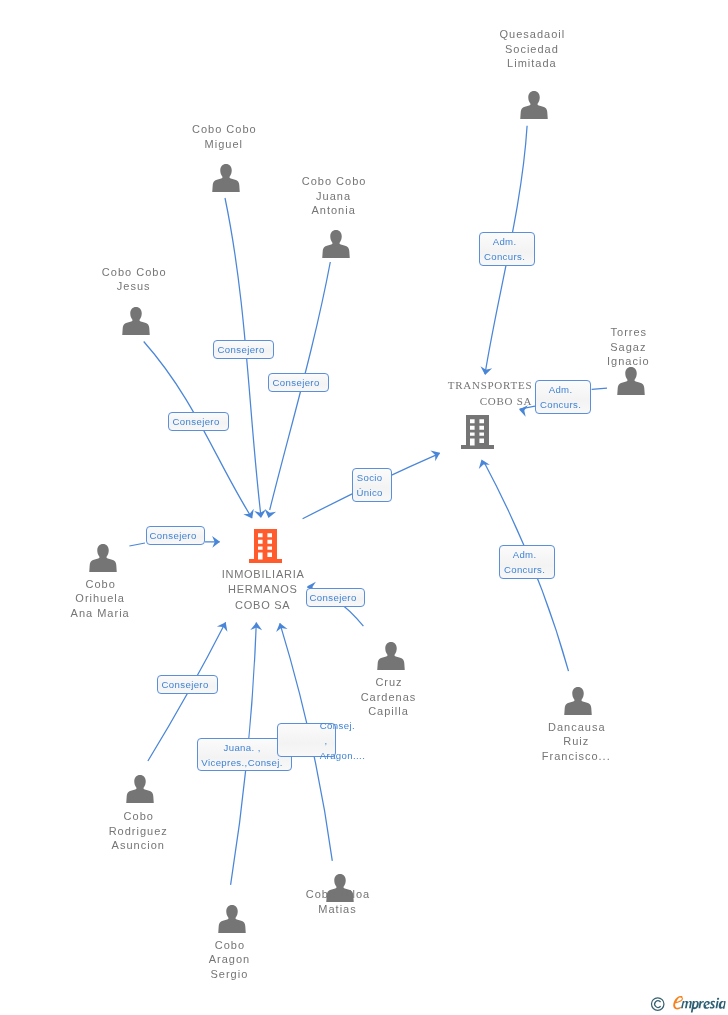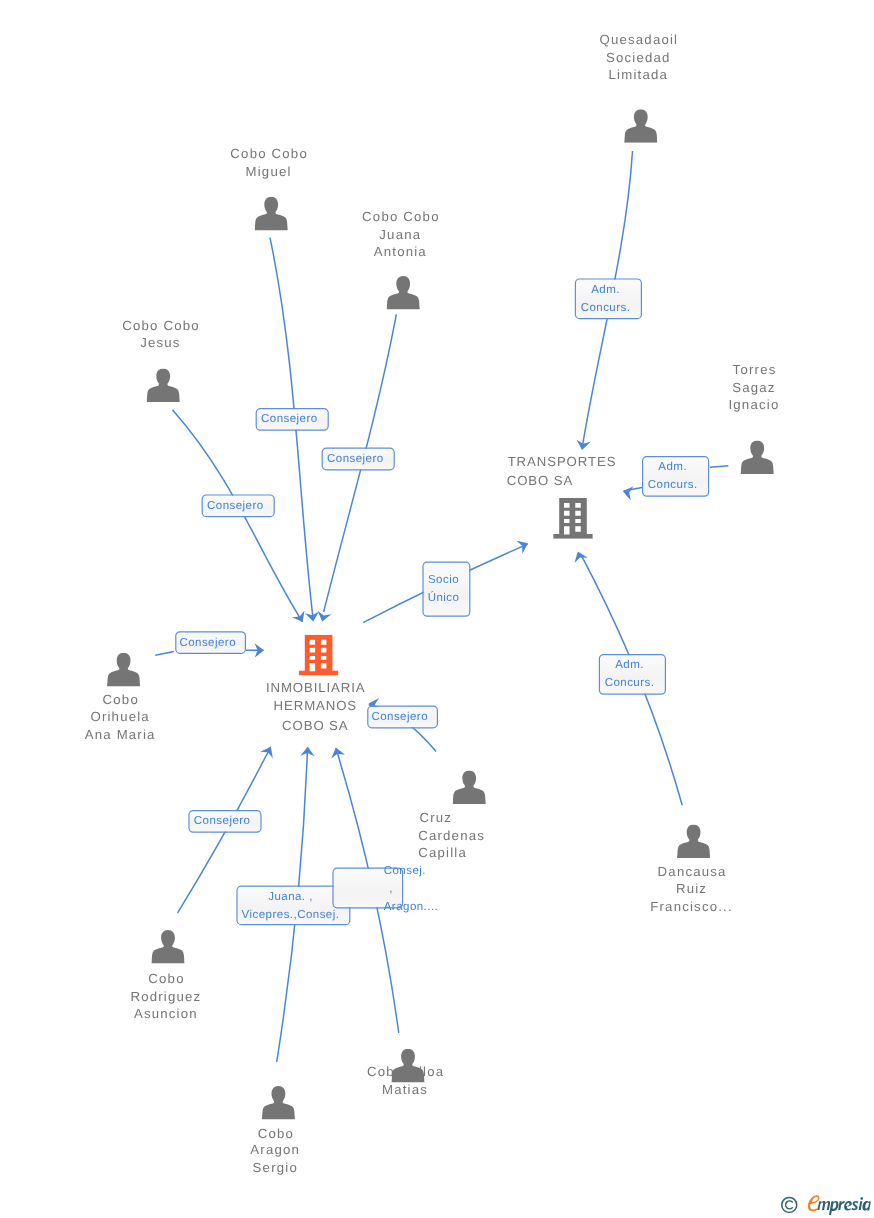--- a/index.html
+++ b/index.html
@@ -94,41 +94,41 @@
         <div class="nlabel" style="position: absolute; left: 488.9px; top: 27px; width: 86px; text-align: center;">Quesadaoil
 Sociedad
 Limitada</div>
       </div>
       <div class="node" style="left: 0px; top: 0px; width: 0px; height: 0px;">
         <div style="position: absolute; left: 617px; top: 367px;">
           <svg class="ico" width="28" height="28" viewBox="0 0 28 28">
             <path fill="#757575" d="M14 0c-3.45 0-5.75 2.55-5.75 6.35 0 2.2 .65 4.3 1.7 5.7 .55 .72 .6 1.05 .48 1.52-.16 .62-.9 .98-2.1 1.28-2.3 .6-4.8 1.28-5.9 2.25-1.05 .92-1.5 2.35-1.72 4.15L.25 28h27.5l-.46-6.75c-.22-1.8-.67-3.23-1.72-4.15-1.1-.97-3.6-1.65-5.9-2.25-1.2-.3-1.94-.66-2.1-1.28-.12-.47-.07-.8 .48-1.52 1.05-1.4 1.7-3.5 1.7-5.7C19.75 2.55 17.45 0 14 0z"></path>
           </svg>
         </div>
-        <div class="nlabel" style="position: absolute; left: 592.3px; top: 302px; width: 72px; text-align: center;">Torres
+        <div class="nlabel" style="position: absolute; left: 592.3px; top: 325px; width: 72px; text-align: center;">Torres
 Sagaz
 Ignacio</div>
       </div>
       <div class="node" style="left: 0px; top: 0px; width: 0px; height: 0px;">
         <div style="position: absolute; left: 89px; top: 544px;">
           <svg class="ico" width="28" height="28" viewBox="0 0 28 28">
             <path fill="#757575" d="M14 0c-3.45 0-5.75 2.55-5.75 6.35 0 2.2 .65 4.3 1.7 5.7 .55 .72 .6 1.05 .48 1.52-.16 .62-.9 .98-2.1 1.28-2.3 .6-4.8 1.28-5.9 2.25-1.05 .92-1.5 2.35-1.72 4.15L.25 28h27.5l-.46-6.75c-.22-1.8-.67-3.23-1.72-4.15-1.1-.97-3.6-1.65-5.9-2.25-1.2-.3-1.94-.66-2.1-1.28-.12-.47-.07-.8 .48-1.52 1.05-1.4 1.7-3.5 1.7-5.7C19.75 2.55 17.45 0 14 0z"></path>
           </svg>
         </div>
         <div class="nlabel" style="position: absolute; left: 56.15px; top: 576.5px; width: 88px; text-align: center;">Cobo
 Orihuela
 Ana Maria</div>
       </div>
       <div class="node" style="left: 0px; top: 0px; width: 0px; height: 0px;">
         <div style="position: absolute; left: 377px; top: 642px;">
           <svg class="ico" width="28" height="28" viewBox="0 0 28 28">
             <path fill="#757575" d="M14 0c-3.45 0-5.75 2.55-5.75 6.35 0 2.2 .65 4.3 1.7 5.7 .55 .72 .6 1.05 .48 1.52-.16 .62-.9 .98-2.1 1.28-2.3 .6-4.8 1.28-5.9 2.25-1.05 .92-1.5 2.35-1.72 4.15L.25 28h27.5l-.46-6.75c-.22-1.8-.67-3.23-1.72-4.15-1.1-.97-3.6-1.65-5.9-2.25-1.2-.3-1.94-.66-2.1-1.28-.12-.47-.07-.8 .48-1.52 1.05-1.4 1.7-3.5 1.7-5.7C19.75 2.55 17.45 0 14 0z"></path>
           </svg>
         </div>
-        <div class="nlabel" style="position: absolute; left: 348.5px; top: 674.9px; width: 80px; text-align: left;">Cruz
+        <div class="nlabel" style="position: absolute; left: 348.5px; top: 674.9px; width: 80px; text-align: center;">Cruz
 Cardenas
 Capilla</div>
       </div>
       <div class="node" style="left: 0px; top: 0px; width: 0px; height: 0px;">
         <div style="position: absolute; left: 126px; top: 775px;">
           <svg class="ico" width="28" height="28" viewBox="0 0 28 28">
             <path fill="#757575" d="M14 0c-3.45 0-5.75 2.55-5.75 6.35 0 2.2 .65 4.3 1.7 5.7 .55 .72 .6 1.05 .48 1.52-.16 .62-.9 .98-2.1 1.28-2.3 .6-4.8 1.28-5.9 2.25-1.05 .92-1.5 2.35-1.72 4.15L.25 28h27.5l-.46-6.75c-.22-1.8-.67-3.23-1.72-4.15-1.1-.97-3.6-1.65-5.9-2.25-1.2-.3-1.94-.66-2.1-1.28-.12-.47-.07-.8 .48-1.52 1.05-1.4 1.7-3.5 1.7-5.7C19.75 2.55 17.45 0 14 0z"></path>
           </svg>
         </div>
         <div class="nlabel" style="position: absolute; left: 94.25px; top: 808.8px; width: 88px; text-align: center;">Cobo
@@ -163,42 +163,42 @@
         <div class="nlabel" style="position: absolute; left: 530.3px; top: 719.7px; width: 92px; text-align: center;">Dancausa
 Ruiz
 Francisco...</div>
       </div>
       <div class="node" style="left: 0px; top: 0px; width: 0px; height: 0px;">
         <div style="position: absolute; left: 460.5px; top: 415px;">
           <svg class="ico" width="33" height="34" viewBox="0 0 33 34">
             <path fill="#757575" fill-rule="evenodd" d="M5 0h23v30h5v4H0v-4h5zM9 4.2h4.6v4.0H9z M18.4 4.2h4.6v4.0h-4.6zM9 10.7h4.6v4.0H9z M18.4 10.7h4.6v4.0h-4.6zM9 17.6h4.6v3.2H9z M18.4 17.6h4.6v3.2h-4.6zM9 23.5h4.6v6.9H9z M18.4 23.5h4.6v4.6h-4.6z"></path>
           </svg>
         </div>
-        <div class="nlabel comp plaincomp" style="position: absolute; left: 422.3px; top: 378.1px; width: 110px; text-align: left;">TRANSPORTES
+        <div class="nlabel comp plaincomp" style="position: absolute; left: 422.3px; top: 378.1px; width: 110px; text-align: right; font-family: Liberation Serif, serif;">TRANSPORTES
 COBO SA</div>
       </div>
       <div class="node" style="left: 0px; top: 0px; width: 0px; height: 0px;">
         <div style="position: absolute; left: 248.5px; top: 529px;">
           <svg class="ico" width="33" height="34" viewBox="0 0 33 34">
             <path fill="#ff5b2d" fill-rule="evenodd" d="M5 0h23v30h5v4H0v-4h5zM9 4.2h4.6v4.0H9z M18.4 4.2h4.6v4.0h-4.6zM9 10.7h4.6v4.0H9z M18.4 10.7h4.6v4.0h-4.6zM9 17.6h4.6v3.2H9z M18.4 17.6h4.6v3.2h-4.6zM9 23.5h4.6v6.9H9z M18.4 23.5h4.6v4.6h-4.6z"></path>
           </svg>
         </div>
         <div class="nlabel comp" style="position: absolute; left: 207.75px; top: 566.8px; width: 110px; text-align: center;">INMOBILIARIA
 HERMANOS
 COBO SA</div>
       </div>
     </div>
   <div id="elabels">
       <div class="elabel" style="left: 213px; top: 340px; width: 61px; height: 19px;"><span>Consejero</span></div>
       <div class="elabel" style="left: 268px; top: 373px; width: 61px; height: 19px;"><span>Consejero</span></div>
       <div class="elabel" style="left: 168px; top: 412px; width: 61px; height: 19px;"><span>Consejero</span></div>
       <div class="elabel" style="left: 479px; top: 232px; width: 56px; height: 34px;"><span>Adm.</span><span>Concurs.</span></div>
       <div class="elabel" style="left: 535px; top: 380px; width: 56px; height: 34px;"><span>Adm.</span><span>Concurs.</span></div>
       <div class="elabel" style="left: 499px; top: 545px; width: 56px; height: 34px;"><span>Adm.</span><span>Concurs.</span></div>
-      <div class="elabel" style="left: 352px; top: 468px; width: 40px; height: 46px; align-items: flex-end;"><span>Socio</span><span>Único</span></div>
+      <div class="elabel" style="left: 352px; top: 468px; width: 40px; height: 34px; align-items: flex-end;"><span>Socio</span><span>Único</span></div>
       <div class="elabel" style="left: 146px; top: 526px; width: 59px; height: 19px;"><span>Consejero</span></div>
       <div class="elabel" style="left: 306px; top: 588px; width: 59px; height: 19px;"><span>Consejero</span></div>
       <div class="elabel" style="left: 157px; top: 675px; width: 61px; height: 19px;"><span>Consejero</span></div>
       <div class="elabel" style="left: 197px; top: 738px; width: 95px; height: 33px;"><span>Juana. ,</span><span>Vicepres.,Consej.</span></div>
       <div class="elabel" style="left: 277px; top: 723px; width: 59px; height: 34px; padding-left: 44px;"><span>Consej. ,</span><span>Aragon....</span></div>
     </div>
   <div class="wm" style="left:648px;top:994px;">
     <svg width="79" height="22" viewBox="0 0 86 24">
       <g>
         <circle cx="10.5" cy="11" r="6.8" fill="none" stroke="#38626f" stroke-width="1.35"></circle>

